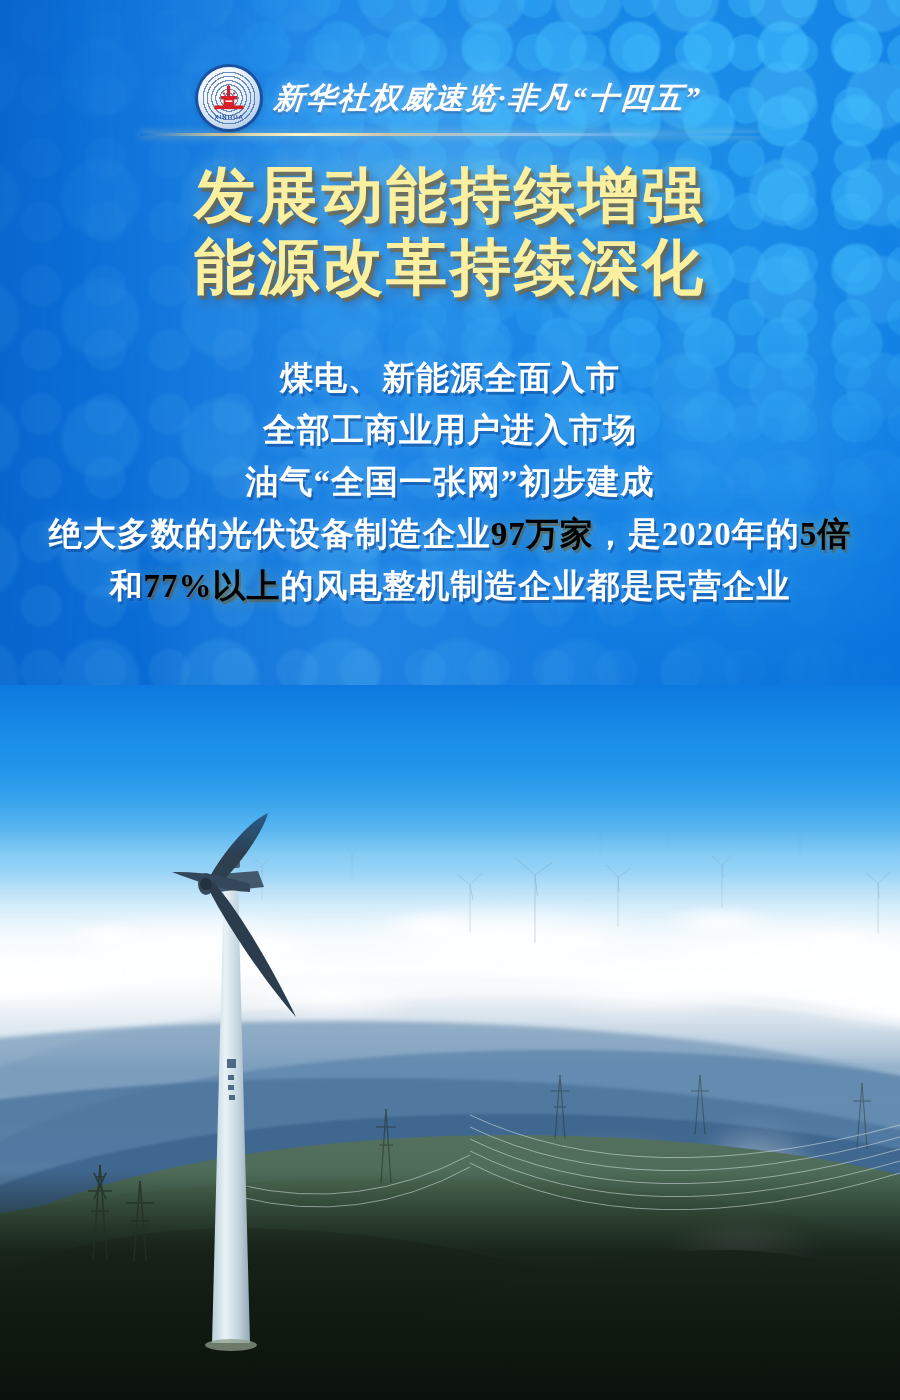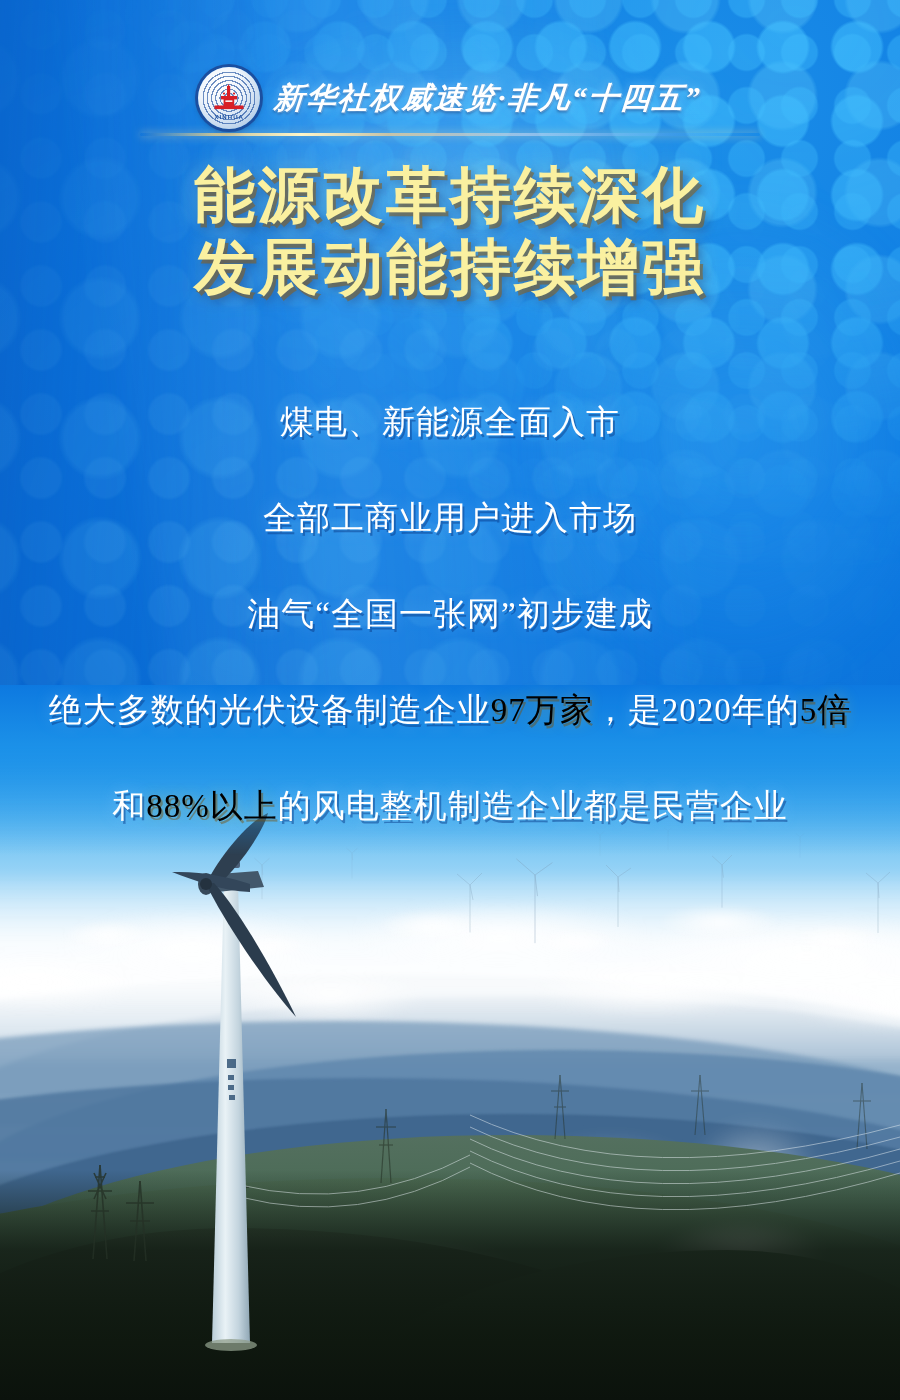--- a/index.html
+++ b/index.html
@@ -180,28 +180,27 @@
   
   .body-block {
     position: absolute;
     left: 0; right: 0; top: 352px;
     text-align: center;
     z-index: 8;
   }
   .body-line {
     font-size: 33px;
     line-height: 52px;
-    font-weight: 400;
+    font-weight: 700;
     color: #ffffff;
     letter-spacing: 1px;
     white-space: nowrap;
     text-shadow:
       2px 3px 0 rgba(10,62,140,.50),
       0 0 16px rgba(140,205,255,.45);
-    margin-top: 44px;
   }
   .body-line .hl {
     color: #000000;
     text-shadow:
       2px 3px 0 rgba(120,80,10,.45),
       0 0 14px rgba(255,225,60,.35);
   }
 
   
   .photo {
@@ -397,30 +396,30 @@
         <circle cx="12" cy="9.6" r="1.1" fill="#d81f26"></circle>
         <circle cx="22" cy="9.6" r="1.1" fill="#d81f26"></circle>
       </svg>
       <div class="logo-ribbon">XINHUA</div>
     </div>
     <div class="header-title">新华社权威速览·非凡“十四五”</div>
   </div>
   <div class="header-rule"></div>
 
   <div class="title-block">
+    <div class="title-line">发展动能持续增强</div>
     <div class="title-line">能源改革持续深化</div>
-    <div class="title-line">发展动能持续增强</div>
   </div>
 
   <div class="body-block" id="body-block">
       <div class="body-line"><span>煤电、新能源全面入市</span></div>
       <div class="body-line"><span>全部工商业用户进入市场</span></div>
       <div class="body-line"><span>油气“全国一张网”初步建成</span></div>
       <div class="body-line"><span>绝大多数的光伏设备制造企业</span><span class="hl">97万家</span><span>，是2020年的</span><span class="hl">5倍</span></div>
-      <div class="body-line"><span>和</span><span class="hl">88%以上</span><span>的风电整机制造企业都是民营企业</span></div>
+      <div class="body-line"><span>和</span><span class="hl">77%以上</span><span>的风电整机制造企业都是民营企业</span></div>
     </div>
 
   <div class="photo">
     <div class="sky-fix"></div>
 
     <div class="ridge r1"></div>
     <div class="ridge r2"></div>
 
     <div class="clouds"></div>
     <div class="clouds-lumps"></div>

